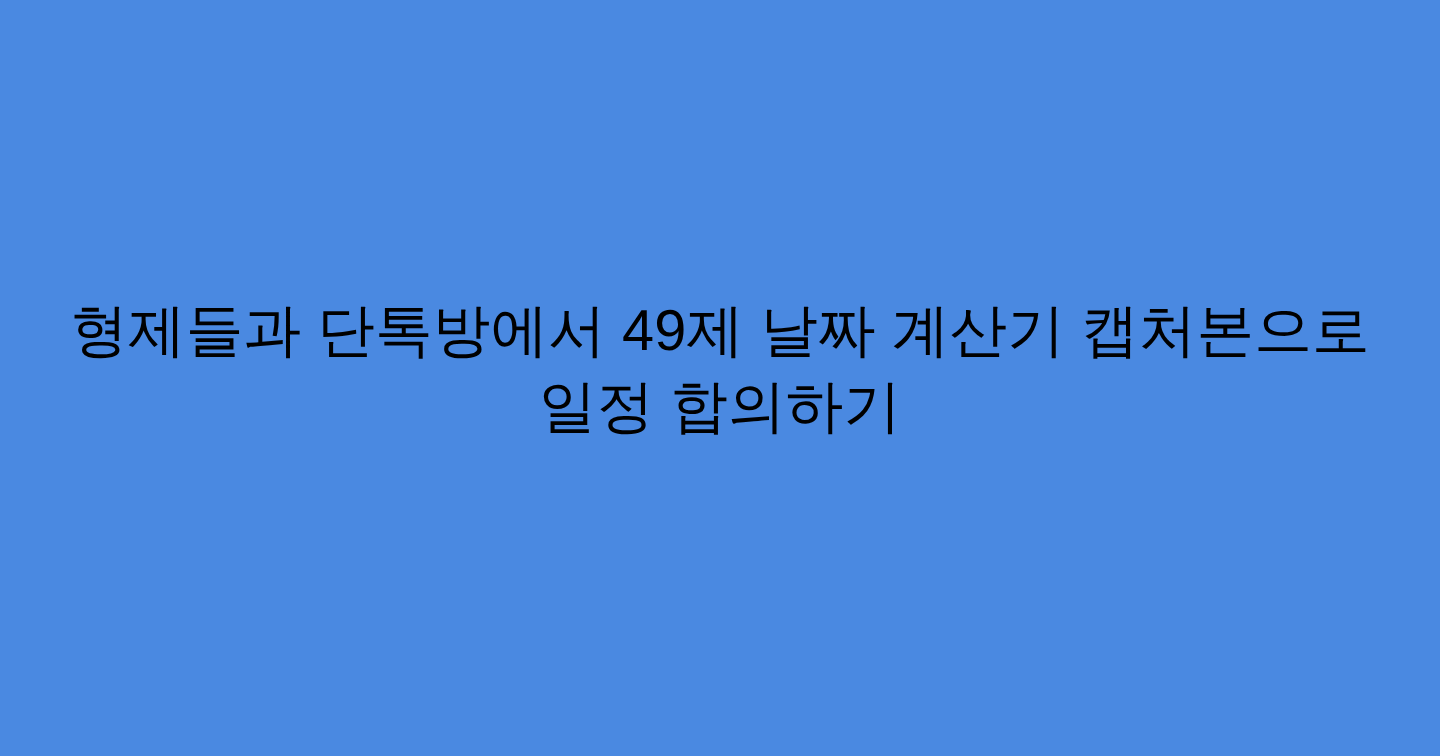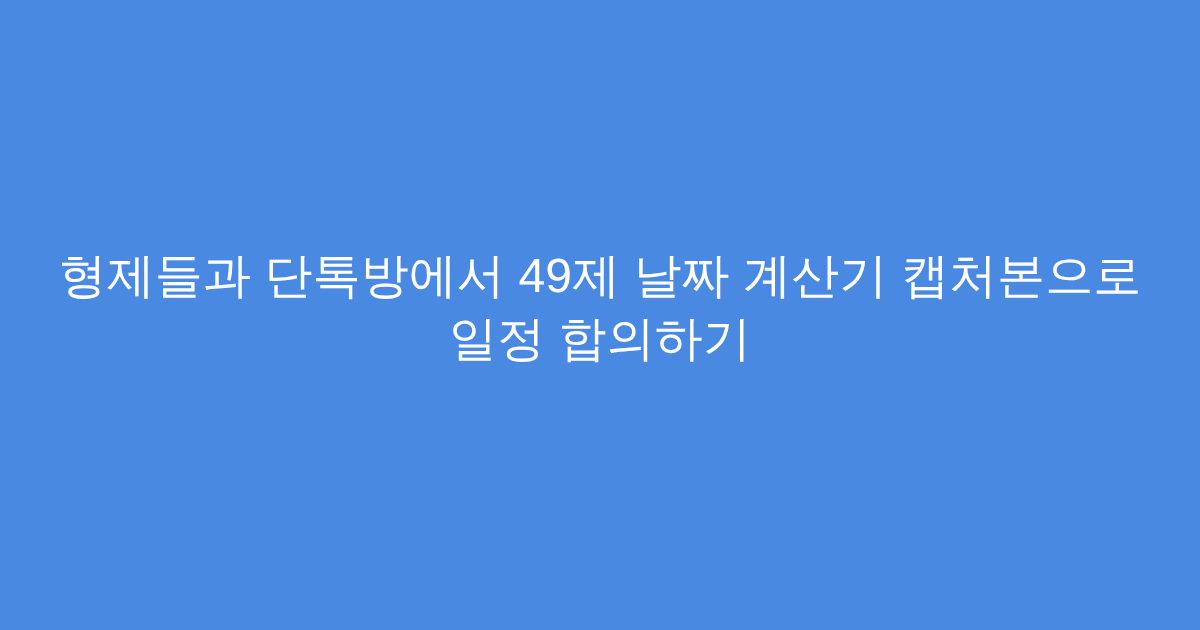--- a/index.html
+++ b/index.html
@@ -35,21 +35,21 @@
     align-items: center;
     justify-content: center;
     
     transform: translateY(-7px);
   }
 
   .og-card__title {
     margin: 0;
     padding: 0;
     width: 100%;
-    color: #ffffff;
+    color: #000000;
     font-family: "Liberation Sans", "DejaVu Sans", sans-serif;
     font-size: 48px;
     font-weight: 400;
     line-height: 63px;
     letter-spacing: 0.1px;
     text-align: center;
     word-break: keep-all;
     white-space: pre-wrap;
     text-rendering: geometricPrecision;
   }

